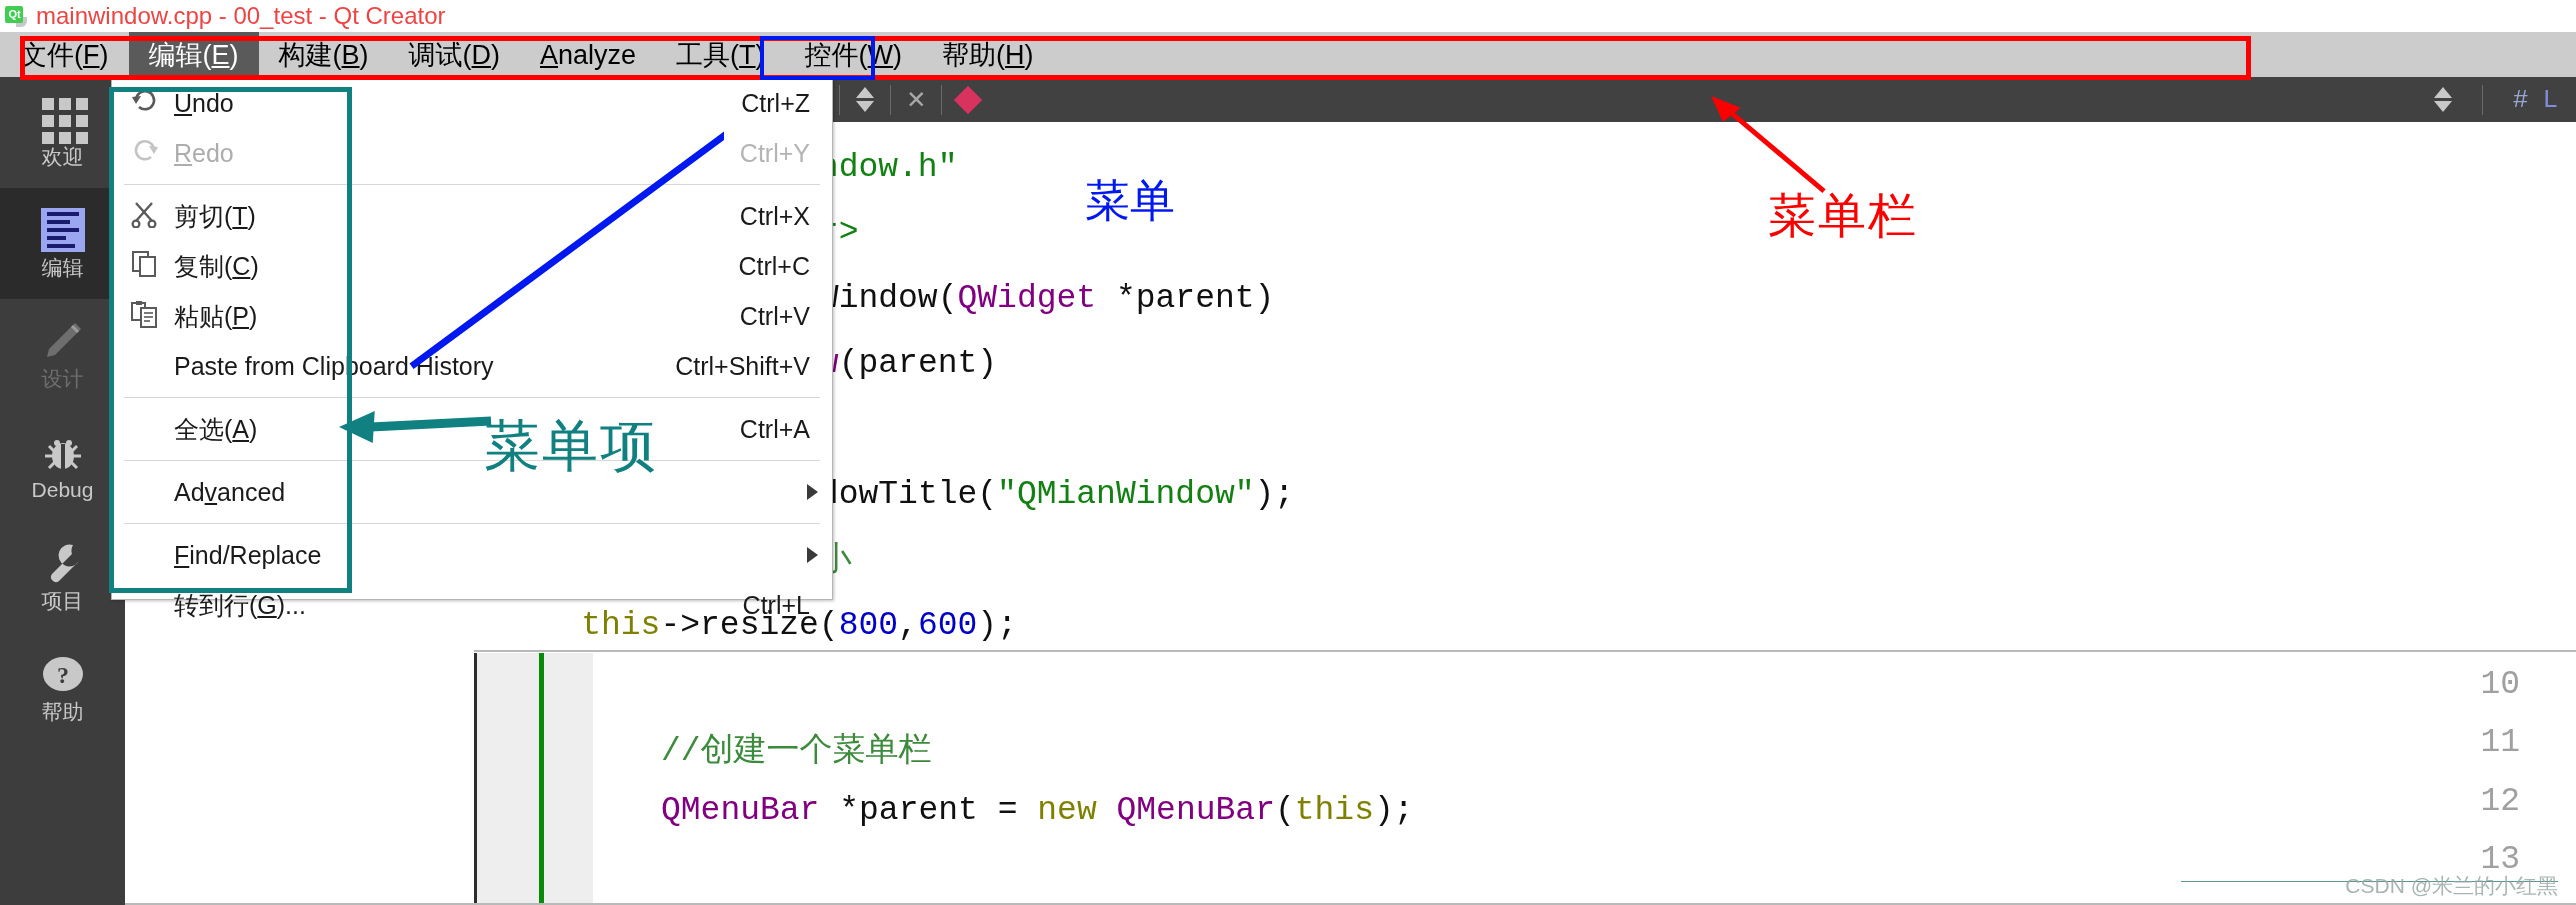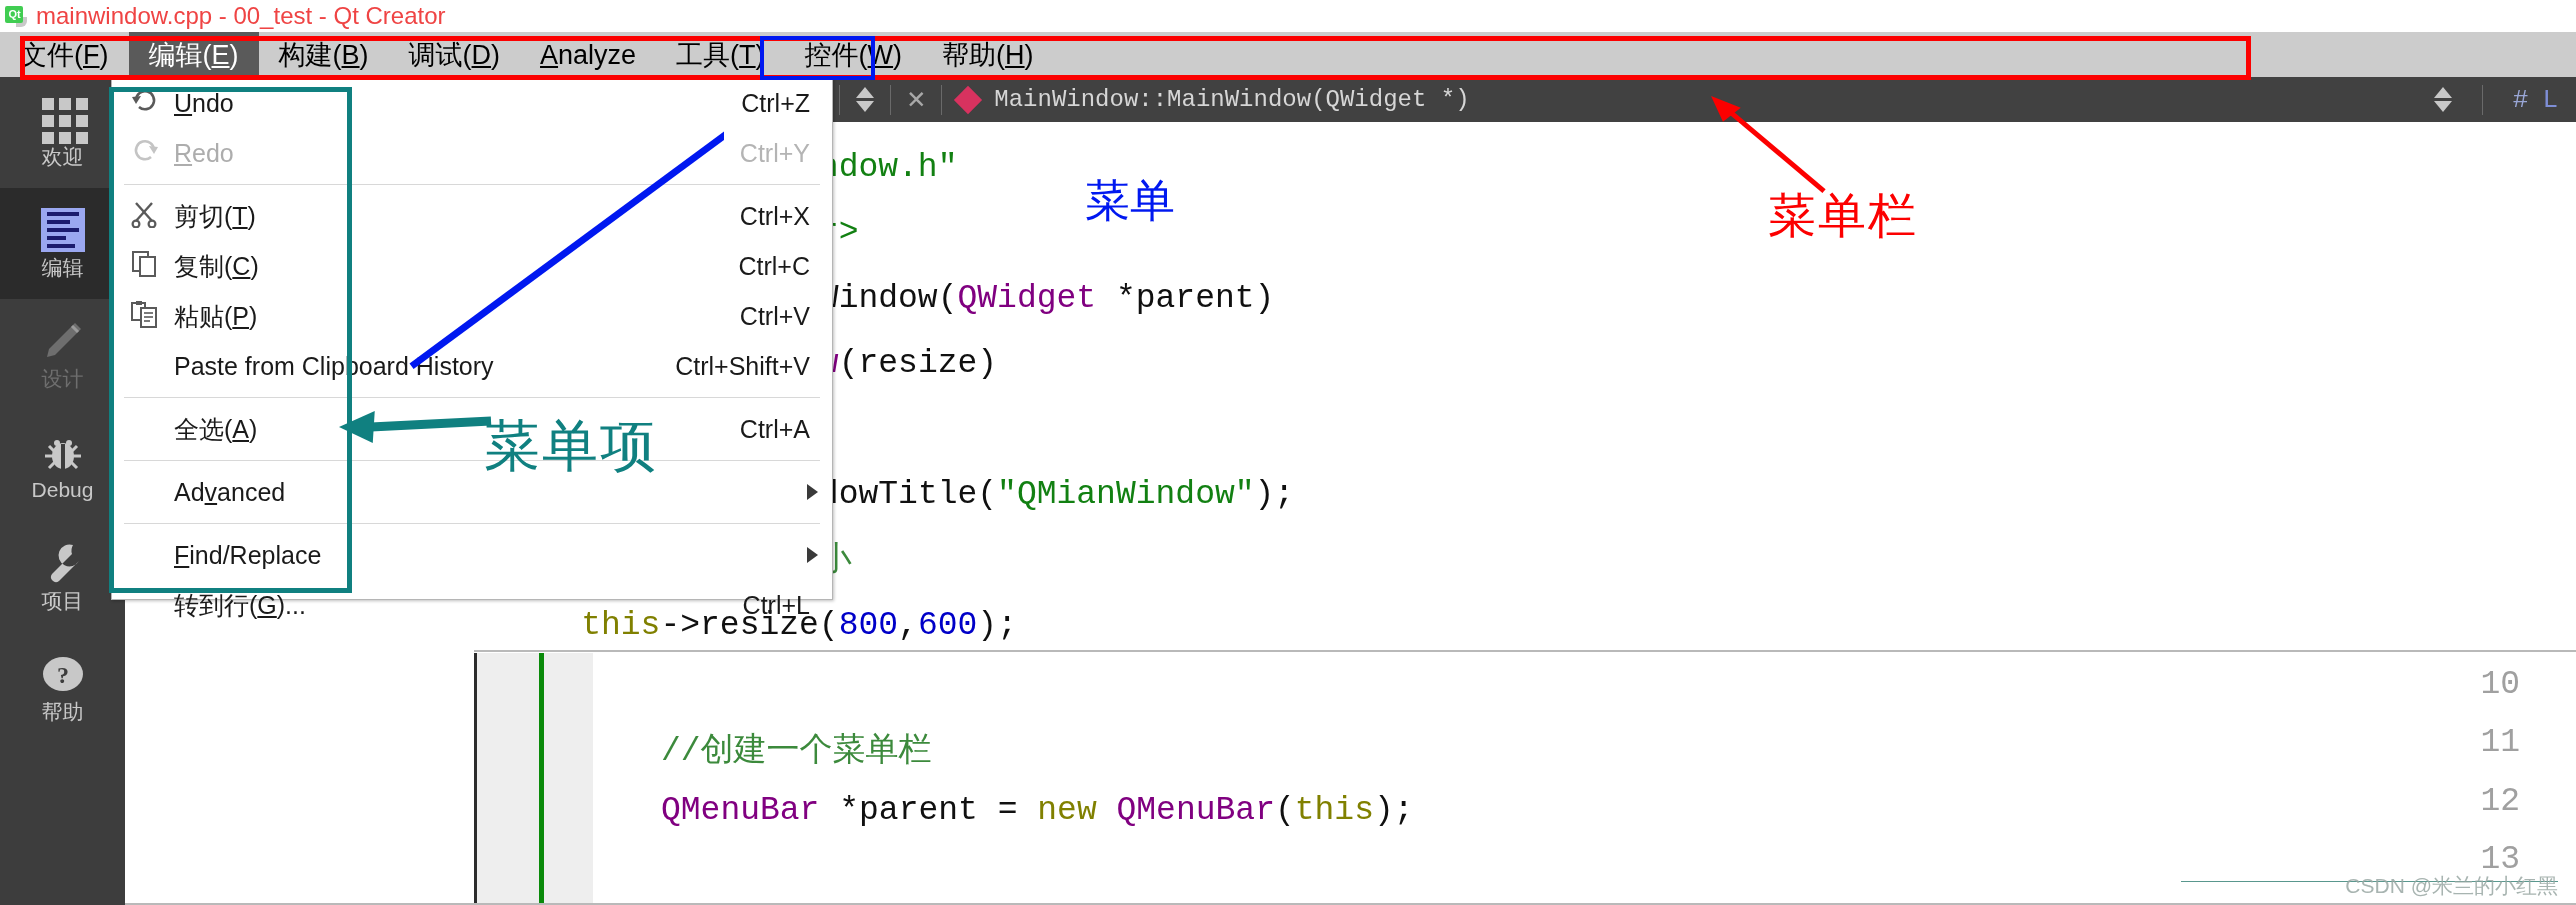--- a/index.html
+++ b/index.html
@@ -325,42 +325,41 @@
     <span class="etb-filename">pp*</span>
     <span class="etb-sep"></span>
     <span class="updown">
         <i class="u"></i>
         <i class="d"></i>
       </span>
     <span class="etb-sep"></span>
     <span class="xmark">✕</span>
     <span class="etb-sep"></span>
     <span class="diamond"></span>
-    <span style="margin-left:16px;">MainWindow::MainWindow(QWidget *)</span>
     <span class="etb-right">
       <span class="updown">
           <i class="u"></i>
           <i class="d"></i>
         </span>
       <span class="etb-sep"></span>
       <span class="hashmark">#</span>
       <span class="l-letter">L</span>
     </span>
   </div>
 
   <div class="code-area" id="codearea">
     <div class="gut-topline"></div>
     <div class="gutter">
       <div class="gutter-green"></div>
     </div>
     <div class="gut-botline"></div>
   <div class="code-line" style="top: 18px; left: 377px;"><span class="tok-plain">#includ</span><span class="tok-plain">e </span><span class="tok-str">"mainwindow.h"</span></div>
       <div class="code-line" style="top: 83px; left: 377px;"><span class="tok-plain">#includ</span><span class="tok-plain">e</span><span class="tok-str">&lt;QMenuBar&gt;</span></div>
       <div class="code-line" style="top: 149px; left: 377px;"><span class="tok-plain">MainWindow::MainWindow(</span><span class="tok-type">QWidget</span><span class="tok-plain"> *parent)</span></div>
-      <div class="code-line" style="top: 214px; left: 377px;"><span class="tok-plain">    : </span><span class="tok-type">QMainWindow</span><span class="tok-plain">(resize)</span></div>
+      <div class="code-line" style="top: 214px; left: 377px;"><span class="tok-plain">    : </span><span class="tok-type">QMainWindow</span><span class="tok-plain">(parent)</span></div>
       <div class="code-line" style="top: 280px; left: 377px;"><span class="tok-cmt">    //设置窗口标题</span></div>
       <div class="code-line" style="top: 345px; left: 377px;"><span class="tok-kw">    this</span><span class="tok-plain">-&gt;setWindowTitle(</span><span class="tok-str">"QMianWindow"</span><span class="tok-plain">);</span></div>
       <div class="code-line" style="top: 411px; left: 377px;"><span class="tok-cmt">    //设置窗口的大小</span></div>
       <div class="code-line" style="top: 476px; left: 377px;"><span class="tok-kw">    this</span><span class="tok-plain">-&gt;resize(</span><span class="tok-num">800</span><span class="tok-plain">,</span><span class="tok-num">600</span><span class="tok-plain">);</span></div>
       <div class="gutter-num" style="top: 544px;">10</div>
       <div class="code-line" style="top: 544px; left: 536px;"></div>
       <div class="gutter-num" style="top: 602px;">11</div>
       <div class="code-line" style="top: 602px; left: 536px;"><span class="tok-cmt">//创建一个菜单栏</span></div>
       <div class="gutter-num" style="top: 661px;">12</div>
       <div class="code-line" style="top: 661px; left: 536px;"><span class="tok-type">QMenuBar</span><span class="tok-plain"> *parent = </span><span class="tok-kw">new</span><span class="tok-plain"> </span><span class="tok-type">QMenuBar</span><span class="tok-plain">(</span><span class="tok-kw">this</span><span class="tok-plain">);</span></div>

